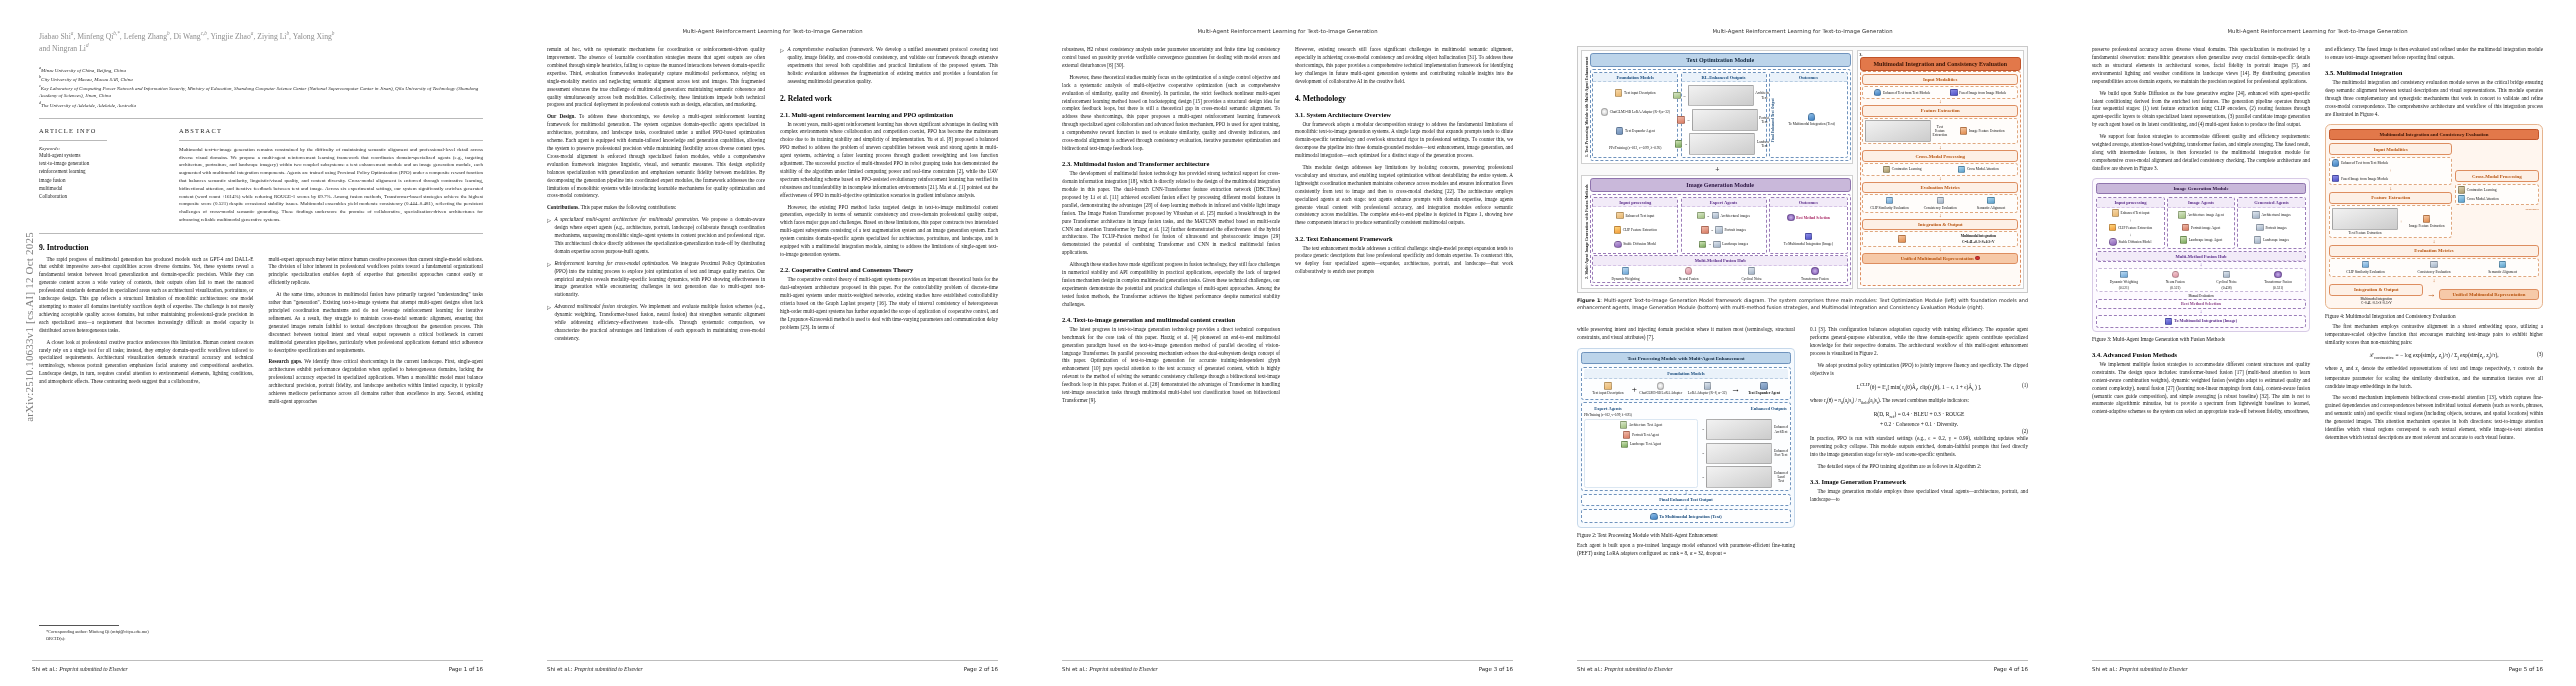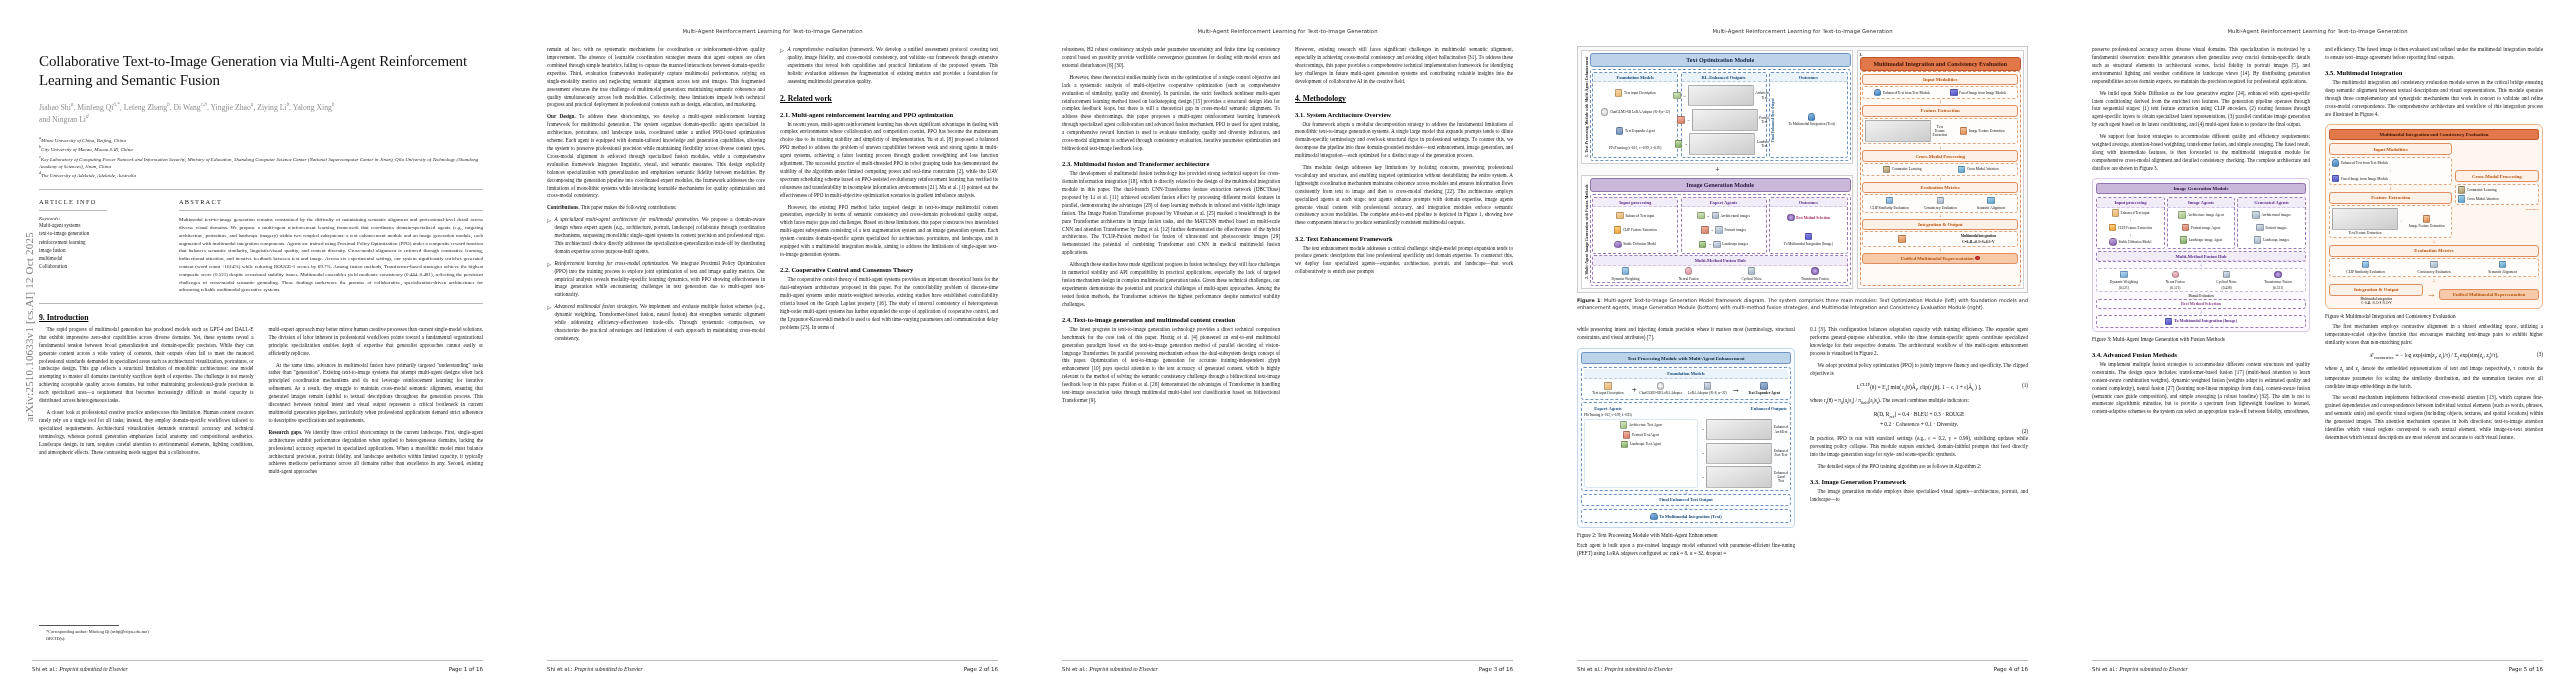--- a/index.html
+++ b/index.html
@@ -105,21 +105,20 @@
     color:#141414;
     margin:0 0 4px 0;
     hyphens:auto;
   }
   .body-text.indent { text-indent:7.4px; }
   h2.sec {
     font-size:7.7px;
     font-weight:700;
     margin:8.6px 0 4px 0;
     color:#000;
-    text-decoration:underline;
   }
   h3.subsec {
     font-size:6.5px;
     font-weight:700;
     margin:7.4px 0 2.9px 0;
     color:#000;
     padding-left:15px;
     text-indent:-15px;
   }
   .lead { font-weight:700; }
@@ -295,21 +294,20 @@
   .eq .num { position:absolute; right:0; font-size:5.2px; }
 </style>
 </head>
 <body>
 
 <div class="viewer">
 
   <div class="page page-1">
     <div class="arxiv-stamp">arXiv:2510.10633v1  [cs.AI]  12 Oct 2025</div>
 
-    <h1 class="title">Collaborative Text-to-Image Generation via Multi-Agent Reinforcement Learning and Semantic Fusion</h1>
 
     <div class="authors">
       <span id="a1">Jiabao Shi<sup>a</sup>, Minfeng Qi<sup>b,*</sup>, Lefeng Zhang<sup>b</sup>, Di Wang<sup>c,b</sup>, Yingjie Zhao<sup>a</sup>, Ziying Li<sup>b</sup>, Yalong Xing<sup>b</sup></span><br>
       <span id="a2">and  Ningran Li<sup>d</sup></span>
     </div>
 
     <div class="affils">
       <div class="affil" id="af0"><sup>a</sup>Minzu University of China, Beijing, China</div>
       <div class="affil" id="af1"><sup>b</sup>City University of Macau, Macau SAR, China</div>
       <div class="affil" id="af2"><sup>c</sup>Key Laboratory of Computing Power Network and Information Security, Ministry of Education, Shandong Computer Science Center (National Supercomputer Center in Jinan), Qilu University of Technology (Shandong Academy of Sciences), Jinan, China</div>

